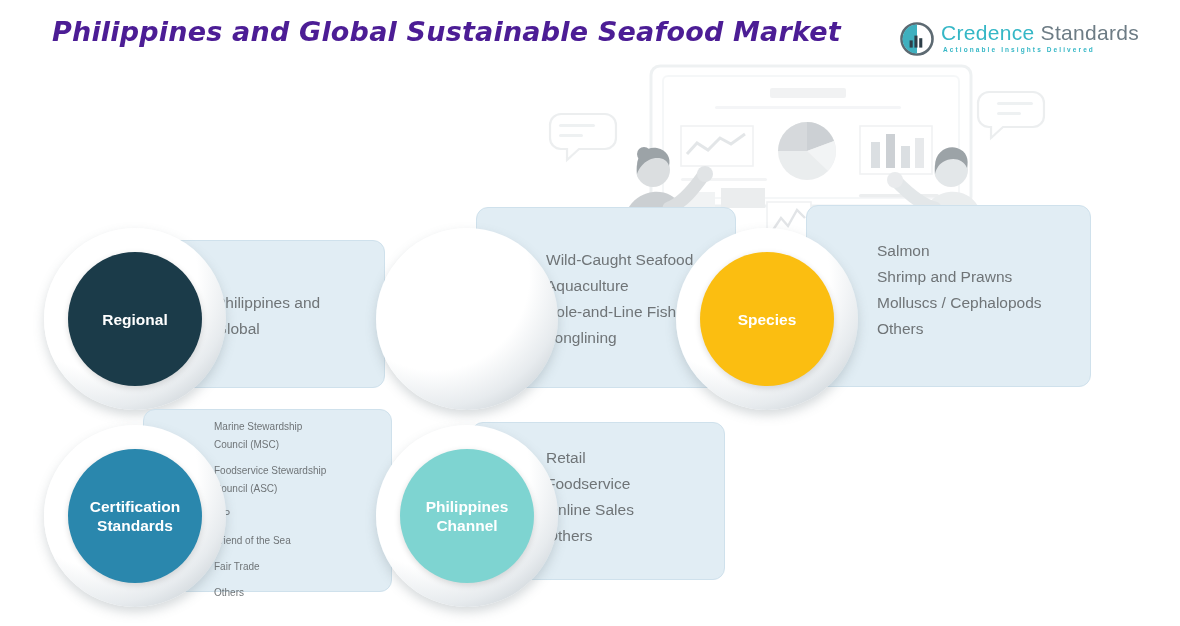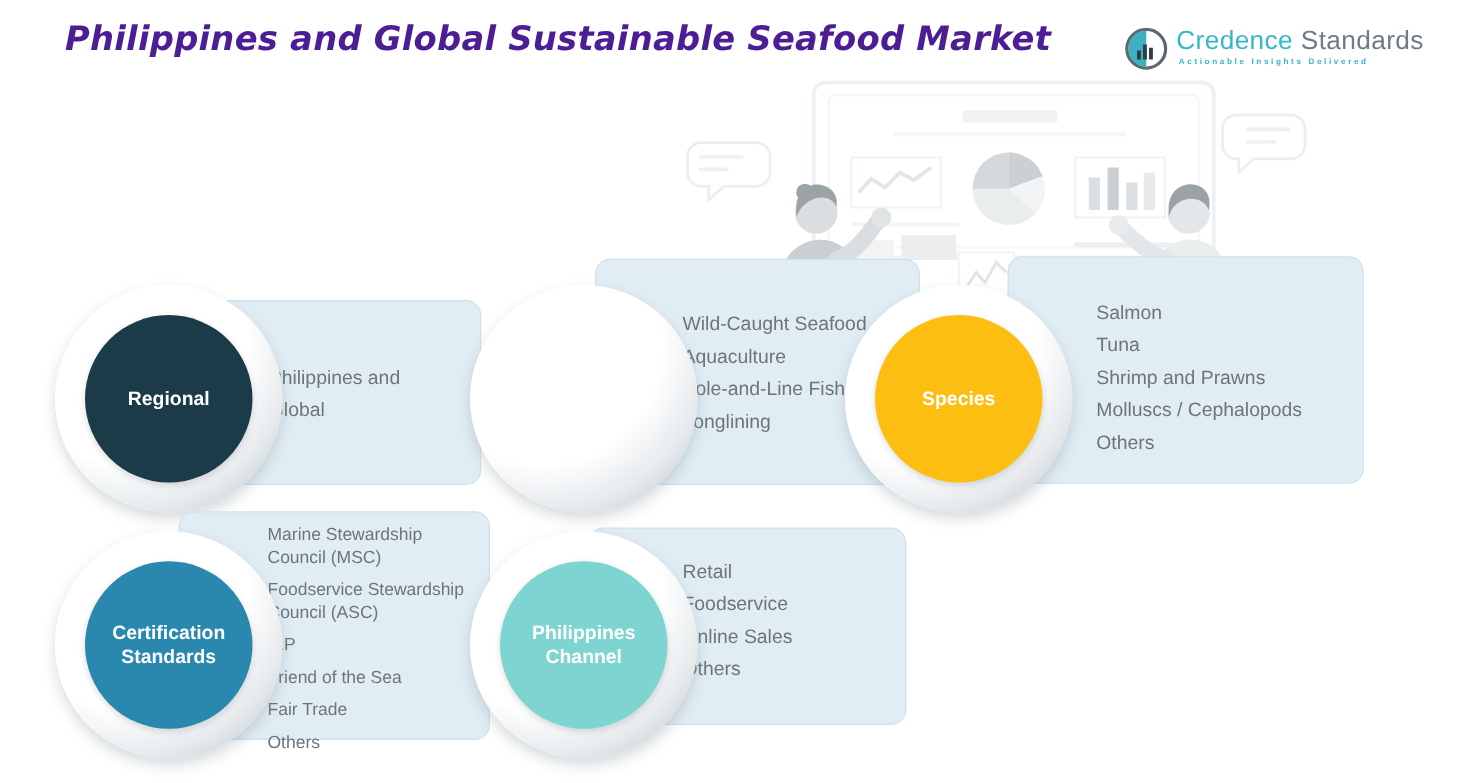--- a/index.html
+++ b/index.html
@@ -176,36 +176,35 @@
     <div>Pole-and-Line Fishing</div>
     <div>Longlining</div>
   </div>
   <div class="bubble-wrap" style="left:376px;top:228px;width:182px;height:182px;">
     <div class="bubble-ring" style="width:182px;height:182px;"></div>
   </div>
 
   <div class="card" style="left:806px;top:205px;width:285px;height:182px;"></div>
   <div class="card-list" style="left:877px;top:238px;width:215px;">
     <div>Salmon</div>
-    <div>Tuna</div>
     <div>Shrimp and Prawns</div>
     <div>Molluscs / Cephalopods</div>
     <div>Others</div>
   </div>
   <div class="bubble-wrap" style="left:676px;top:228px;width:182px;height:182px;">
     <div class="bubble-ring" style="width:182px;height:182px;"></div>
     <div class="bubble" style="left:24px;top:24px;width:134px;height:134px;background:#fbbe11;">
       <div>
         <span>Species</span>
       </div>
     </div>
   </div>
 
   <div class="card" style="left:143px;top:409px;width:249px;height:183px;"></div>
-  <div class="card-list" style="left:214px;top:418px;width:190px;font-size:14px;line-height:18px;">
+  <div class="card-list" style="left:214px;top:418px;width:190px;font-size:10px;line-height:18px;">
     <div>Marine Stewardship</div>
     <div style="margin-bottom:8px;">Council (MSC)</div>
     <div>Foodservice Stewardship</div>
     <div style="margin-bottom:8px;">Council (ASC)</div>
     <div style="margin-bottom:8px;">A.P</div>
     <div style="margin-bottom:8px;">Friend of the Sea</div>
     <div style="margin-bottom:8px;">Fair Trade</div>
     <div>Others</div>
   </div>
   <div class="bubble-wrap" style="left:44px;top:425px;width:182px;height:182px;">

